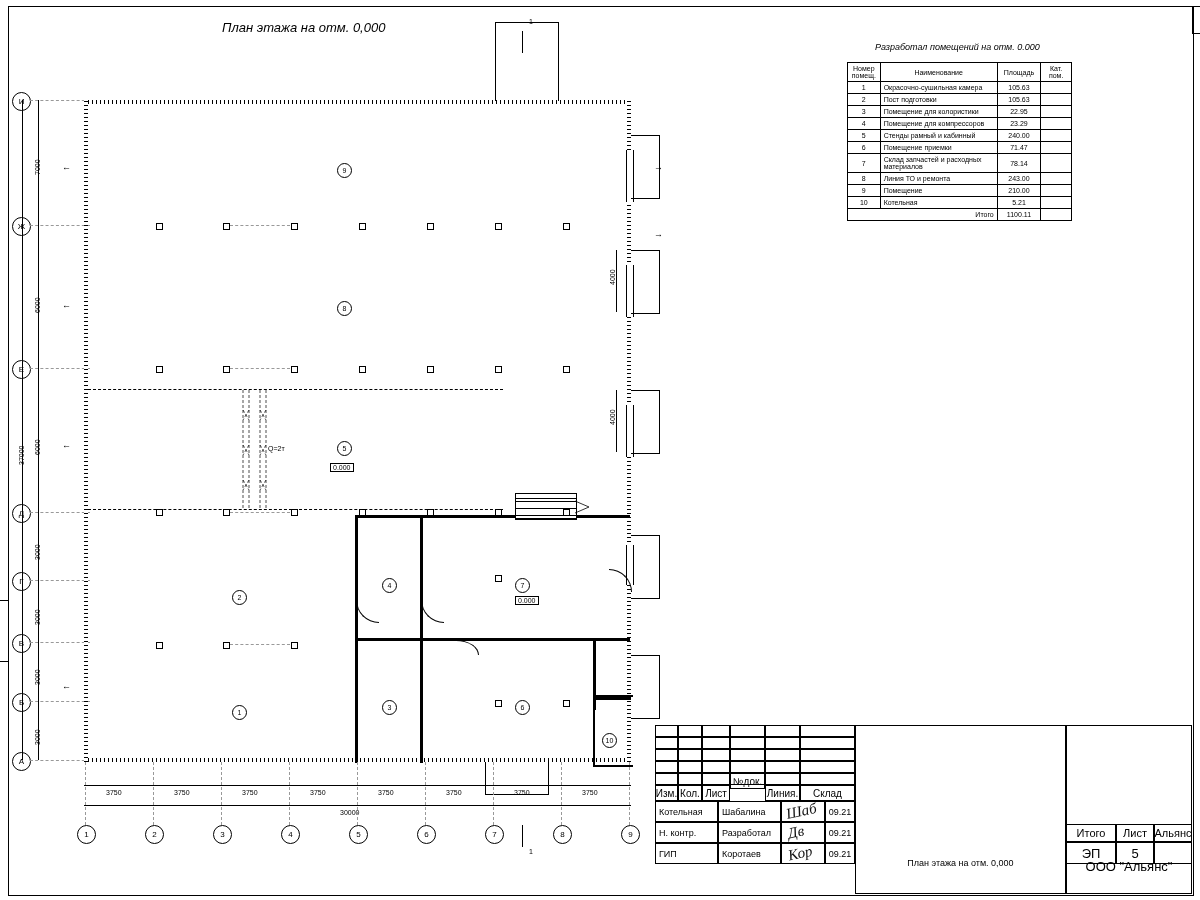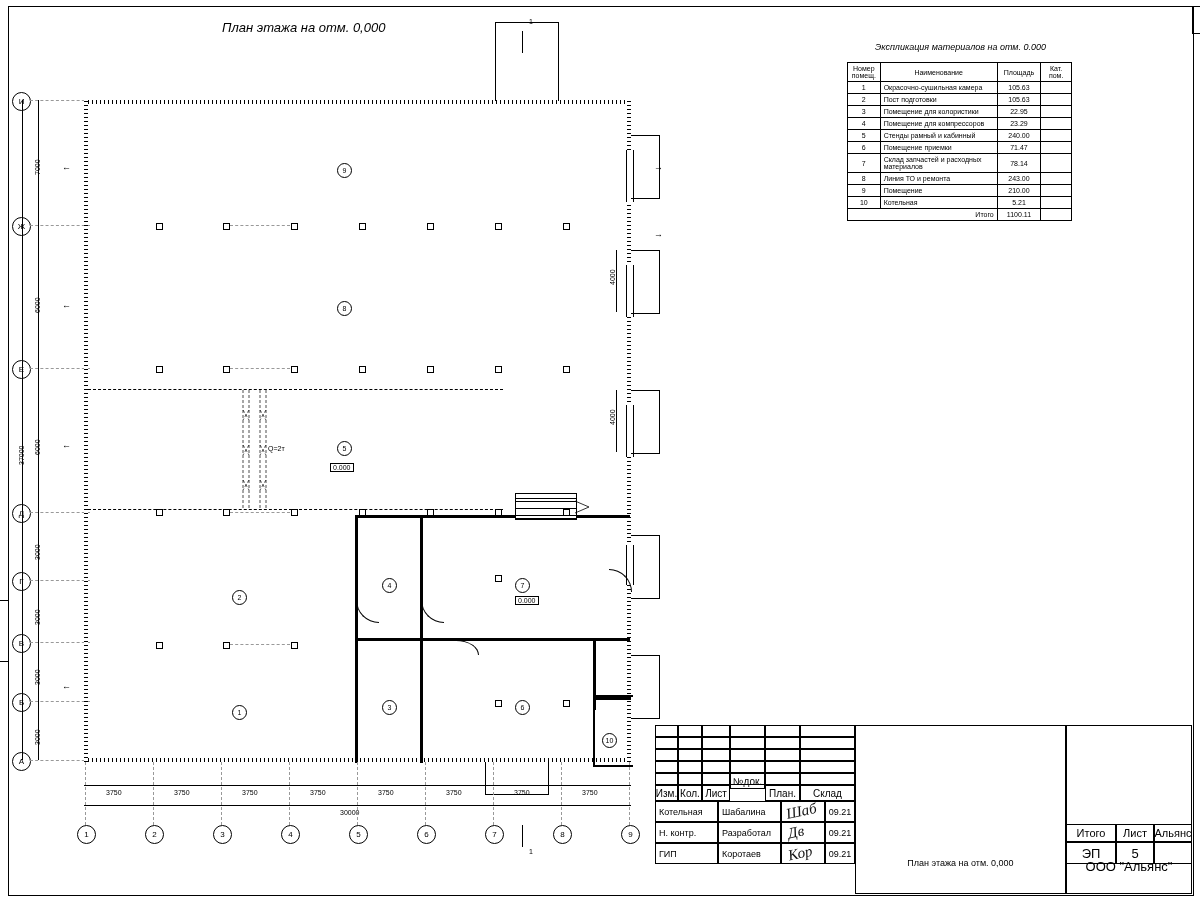--- a/index.html
+++ b/index.html
@@ -242,21 +242,21 @@
     <div class="axis-vline" style="left:93px;top:717px;height:63px;"></div>
     <div class="axis-vline" style="left:161px;top:717px;height:63px;"></div>
     <div class="axis-vline" style="left:229px;top:717px;height:63px;"></div>
     <div class="axis-vline" style="left:297px;top:717px;height:63px;"></div>
     <div class="axis-vline" style="left:365px;top:717px;height:63px;"></div>
     <div class="axis-vline" style="left:433px;top:717px;height:63px;"></div>
     <div class="axis-vline" style="left:501px;top:717px;height:63px;"></div>
     <div class="axis-vline" style="left:569px;top:717px;height:63px;"></div>
   </div>
 
-  <div id="exp-title">Экспликация материалов на отм. 0.000</div>
+  <div id="exp-title">Разработал помещений на отм. 0.000</div>
   <table id="exp">
     <tbody>
         <tr>
       <th style="width:26px;">
         <span>Номер</span><br>
         <span>помещ.</span>
       </th>
       <th style="width:125px;">Наименование</th>
       <th style="width:38px;">Площадь</th>
       <th style="width:26px;">
@@ -366,21 +366,21 @@
     <div class="cell" style="left:23px;top:48px;width:24px;height:12px;"></div>
     <div class="cell" style="left:47px;top:48px;width:28px;height:12px;"></div>
     <div class="cell" style="left:75px;top:48px;width:35px;height:12px;"></div>
     <div class="cell" style="left:110px;top:48px;width:35px;height:12px;"></div>
     <div class="cell" style="left:145px;top:48px;width:55px;height:12px;"></div>
 
     <div class="cell ct" style="left:0;top:60px;width:23px;height:16px;font-size:10px;text-align:right;">Изм.</div>
     <div class="cell ct" style="left:23px;top:60px;width:24px;height:16px;font-size:10px;">Кол.</div>
     <div class="cell ct" style="left:47px;top:60px;width:28px;height:16px;font-size:10px;">Лист</div>
     <div class="cell ct" style="left:75px;top:48px;width:35px;height:16px;font-size:10px;">№док.</div>
-    <div class="cell ct" style="left:110px;top:60px;width:35px;height:16px;font-size:10px;">План.</div>
+    <div class="cell ct" style="left:110px;top:60px;width:35px;height:16px;font-size:10px;">Линия.</div>
     <div class="cell ct" style="left:145px;top:60px;width:55px;height:16px;font-size:10px;">Склад</div>
 
     <div class="cell pad" style="left:0;top:76px;width:63px;height:21px;">Котельная</div>
     <div class="cell pad" style="left:63px;top:76px;width:63px;height:21px;">Шабалина</div>
     <div class="cell" style="left:126px;top:76px;width:44px;height:21px;"></div>
     <div class="cell ct" style="left:170px;top:76px;width:30px;height:21px;font-size:9px;">09.21</div>
 
     <div class="cell pad" style="left:0;top:97px;width:63px;height:21px;">Н. контр.</div>
     <div class="cell pad" style="left:63px;top:97px;width:63px;height:21px;">Разработал</div>
     <div class="cell" style="left:126px;top:97px;width:44px;height:21px;"></div>

